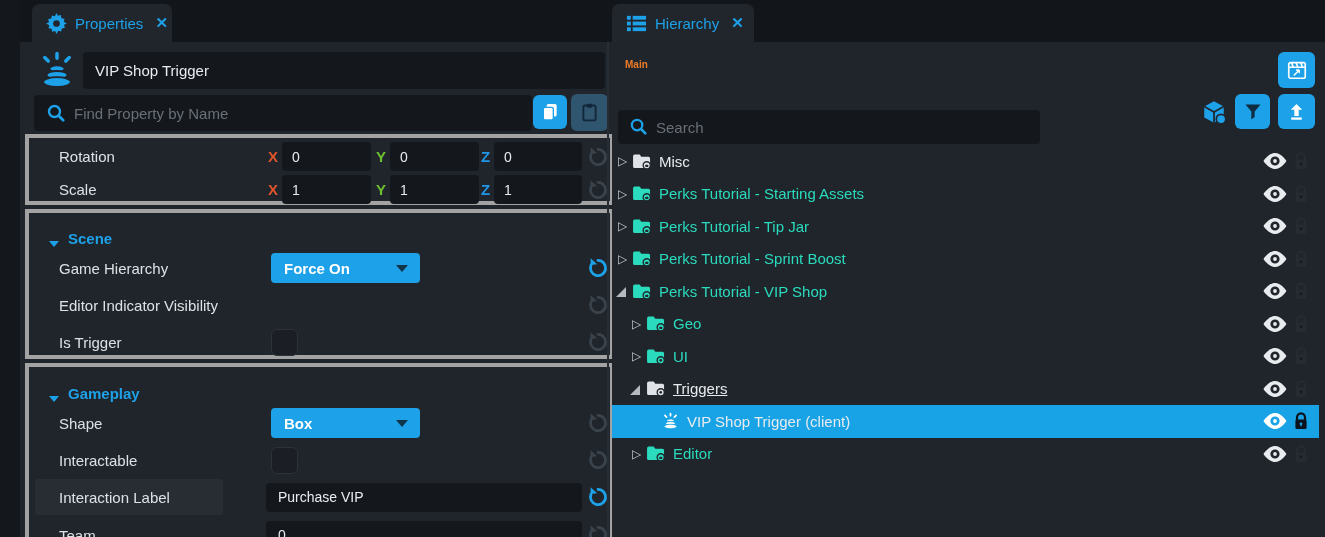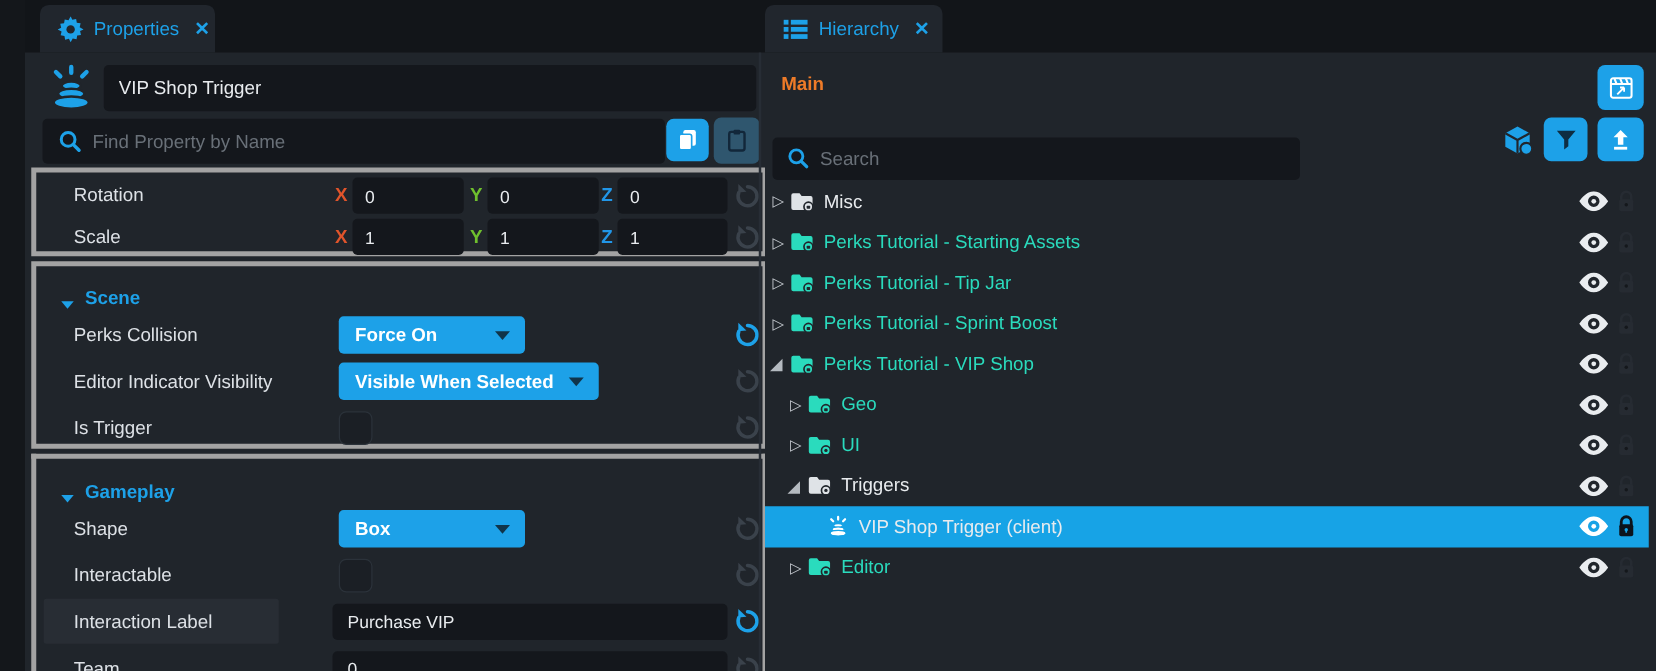--- a/index.html
+++ b/index.html
@@ -154,38 +154,34 @@
         </span>
       </div>
     </div>
 
     <div class="group" style="top:209px; height:150px;">
       <div class="sec-head" style="top:4px;">
         <span class="sec-tri"></span>
         <span class="sec-title">Scene</span>
       </div>
       <div class="prow" style="top:37px;">
-        <span class="plabel">Perks Collision</span>
+        <span class="plabel">Game Hierarchy</span>
         <div class="dropdown" style="width:149px;">
           <span class="dd-label">Force On</span>
           <span class="dd-caret"></span>
         </div>
         <span class="reset active" style="top:5px;">
           <svg viewBox="0 0 24 24">
               <path d="M12 5a7 7 0 1 1-6.4 4.2" fill="none" stroke="currentColor" stroke-width="2.6" stroke-linecap="round"></path>
               <path d="M5.2 3v6.2l6-.6z" fill="currentColor"></path>
             </svg>
         </span>
       </div>
       <div class="prow" style="top:74px;">
         <span class="plabel">Editor Indicator Visibility</span>
-        <div class="dropdown" style="width:208px;">
-          <span class="dd-label">Visible When Selected</span>
-          <span class="dd-caret"></span>
-        </div>
         <span class="reset" style="top:5px;">
           <svg viewBox="0 0 24 24">
               <path d="M12 5a7 7 0 1 1-6.4 4.2" fill="none" stroke="currentColor" stroke-width="2.6" stroke-linecap="round"></path>
               <path d="M5.2 3v6.2l6-.6z" fill="currentColor"></path>
             </svg>
         </span>
       </div>
       <div class="prow" style="top:111px;">
         <span class="plabel">Is Trigger</span>
         <span class="checkbox"></span>
@@ -266,21 +262,21 @@
               <rect x="7" y="3" width="14" height="4"></rect>
               <rect x="7" y="9" width="14" height="4"></rect>
               <rect x="7" y="15" width="14" height="4"></rect>
             </svg>
         </span>
         <span class="tab-label">Hierarchy</span>
         <span class="tab-close">✕</span>
       </div>
     </div>
 
-    <span style="position:absolute; left:13px; top:59px; color:#ee7b28; font-size:15px; font-weight:bold;">Main</span>
+    <span style="position:absolute; left:13px; top:59px; color:#ee7b28; font-size:10px; font-weight:bold;">Main</span>
 
     <div class="iconbtn blue-btn" style="left:666px; top:52px; width:37px; height:36px;">
       <span style="display:flex;">
         <svg width="22" height="22" viewBox="0 0 24 24" fill="none" stroke="#fff" stroke-width="1.8">
             <rect x="3" y="4" width="18" height="17" rx="2"></rect>
             <path d="M3 9h18M6 4l2 5M11 4l2 5M16 4l2 5"></path>
             <path d="M8.5 18l6-6M14.5 12h-3.6M14.5 12v3.6" stroke-width="1.6"></path>
           </svg>
       </span>
     </div>
@@ -469,21 +465,21 @@
 
       <div class="trow">
         <span class="expanded-tri" style="left:18px; top:12px;"></span>
         <span class="ticon" style="left:34px; color:#dfe3e7;">
           <svg width="20" height="17" viewBox="0 0 22 19" fill="currentColor">
               <path d="M1 3.5A1.8 1.8 0 012.8 1.7h5.6l1.8 2.5h8A1.8 1.8 0 0120 6v9a1.8 1.8 0 01-1.8 1.8H2.8A1.8 1.8 0 011 15z"></path>
               <circle cx="16.3" cy="13.8" r="4" stroke="#21262c" stroke-width="1.5"></circle>
               <circle cx="16.3" cy="13.8" r="1.5" fill="#21262c"></circle>
             </svg>
         </span>
-        <span class="tlabel white" style="left:61px;">Triggers</span>
+        <span class="tlabel white" style="left:61px;text-decoration:underline;">Triggers</span>
         <span class="eyeslot"><svg width="24" height="16" viewBox="0 0 24 16">
               <path fill-rule="evenodd" fill="#e9ecef" d="M12 0C5.5 0 .5 8 .5 8S5.5 16 12 16 23.5 8 23.5 8 18.5 0 12 0zm0 12.6A4.6 4.6 0 1112 3.4a4.6 4.6 0 010 9.2z"></path>
               <circle cx="12" cy="8" r="1.9" fill="#e9ecef"></circle>
             </svg></span>
         <span class="lockslot"><svg width="16" height="20" viewBox="0 0 20 24">
               <path d="M5 11V7.5a5 5 0 0110 0V11" fill="none" stroke="#262b32" stroke-width="2.6"></path>
               <rect x="3" y="10" width="14" height="12" rx="2" fill="#262b32"></rect>
               <circle cx="10" cy="15.5" r="1.7" fill="#14171b"></circle>
             </svg></span>
       </div>

